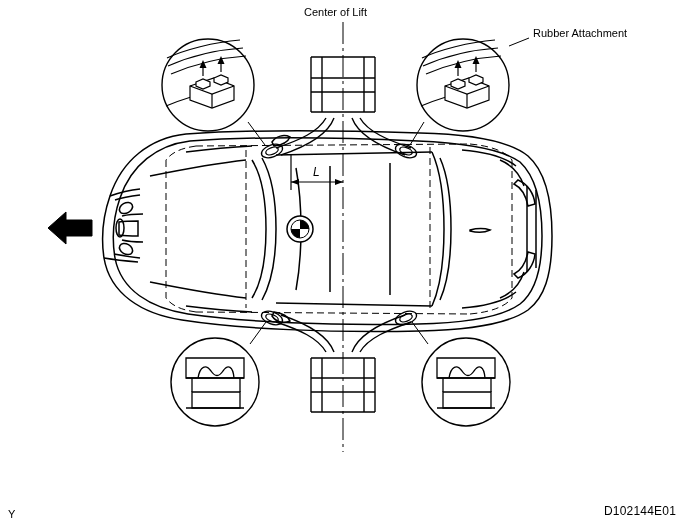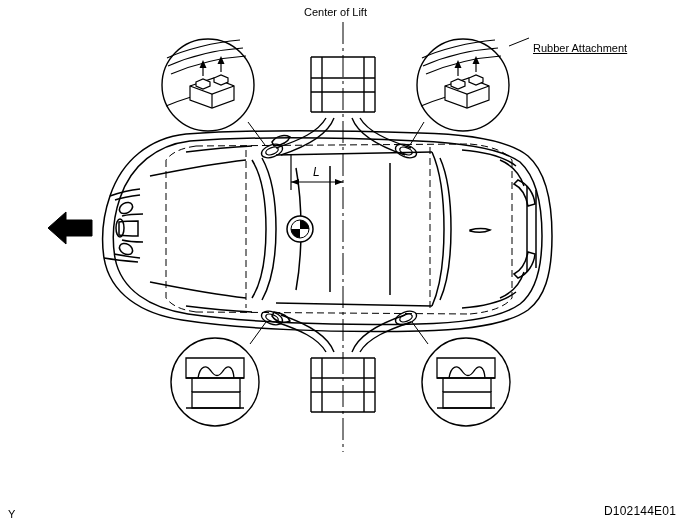--- a/index.html
+++ b/index.html
@@ -23,21 +23,21 @@
   }
   .lbl {
     position: absolute;
     font-family: "Liberation Sans", sans-serif;
     font-size: 11px;
     line-height: 13px;
     color: #000000;
     white-space: nowrap;
   }
   #label-center-of-lift { left: 304px; top: 6px; }
-  #label-rubber-attachment { left: 533px; top: 42px; text-decoration: underline; }
+  #label-rubber-attachment { left: 533px; top: 27px; }
   #label-l { left: 313px; top: 166px; font-style: italic; font-size: 12px; }
   #label-corner-y { left: 8px; top: 508px; font-size: 11px; }
   #label-figure-id {
     left: 604px; top: 505px;
     font-size: 12px;
     letter-spacing: 0.2px;
   }
   svg { display: block; }
 </style>
 </head>

